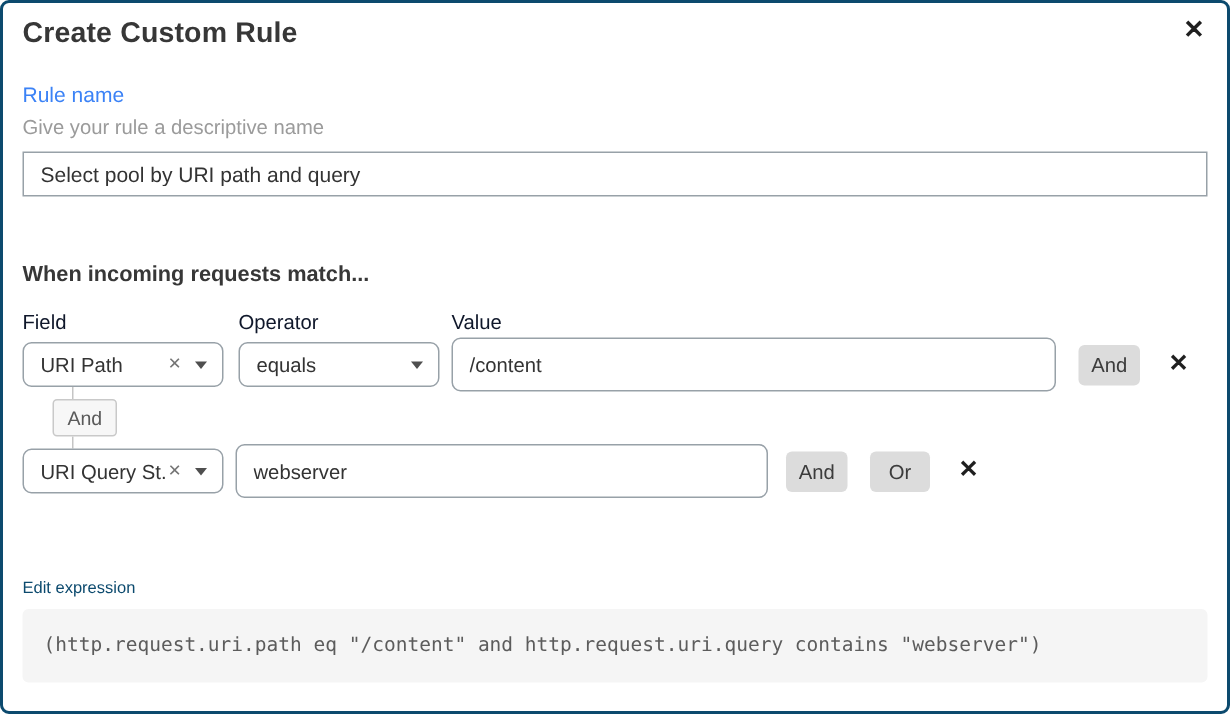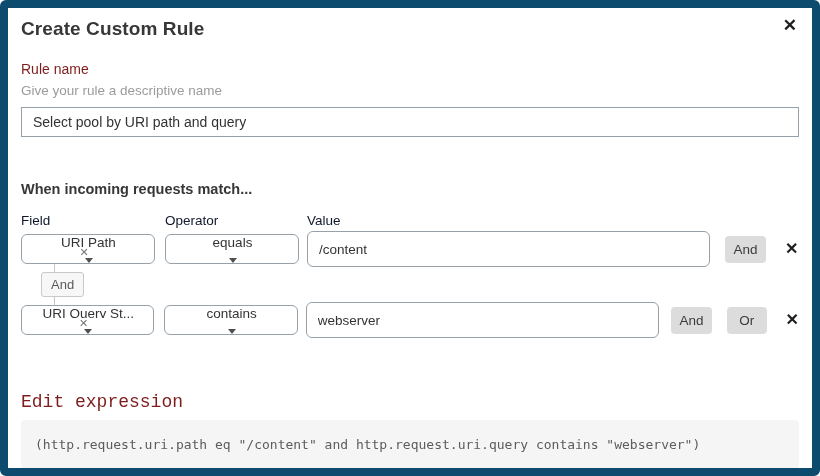--- a/index.html
+++ b/index.html
@@ -3,39 +3,39 @@
 <meta charset="utf-8">
 <style>
   * { margin:0; padding:0; box-sizing:border-box; }
   html,body { background:#fff; }
   body { font-family:"Liberation Sans", sans-serif; }
 
   .dialog {
     position:relative;
     width:820px; height:476px;
     background:#fff;
-    border:8px solid #0c4a6e;
+    border:2px solid #0c4a6e;
     border-radius:6px;
     padding:0 13px;
     overflow:hidden;
   }
 
   .dialog-title {
     margin-top:10px;
     font-size:19px; font-weight:bold; color:#373737;
     letter-spacing:.1px;
   }
   .close-btn {
     position:absolute; top:7px; right:13px;
     font-size:17px; font-weight:bold; color:#1f1f1f;
     cursor:pointer; line-height:1;
     padding:2px;
   }
 
-  .rule-label { margin-top:21px; font-size:14px; color:#7f1d1d; }
+  .rule-label { margin-top:21px; font-size:14px; color:#3b82f6; }
   .rule-helper { margin-top:6px; font-size:13.5px; color:#9b9b9b; }
   .rule-input {
     margin-top:9px;
     width:100%; height:30px;
     border:1px solid #98a1a8; border-radius:0;
     padding:0 11px;
     font-family:"Liberation Sans", sans-serif;
     font-size:14px; color:#333;
     outline:none;
   }
@@ -49,21 +49,21 @@
 
   .cond-row { display:flex; align-items:center; margin-top:6px; height:30px; }
   .cond-row.second { margin-top:0; }
 
   .select {
     width:134px; height:30px;
     border:1px solid #98a1a8; border-radius:6px;
     display:flex; align-items:center;
     padding:0 10px 0 11px;
     font-size:13.5px; color:#333;
-    background:#fff; cursor:pointer;flex-direction:column;
+    background:#fff; cursor:pointer;
   }
   .select .sel-txt { flex:1; white-space:nowrap; overflow:hidden; }
   .clear-x { color:#757575; font-size:11px; margin-right:9px; line-height:1; cursor:pointer; }
   .caret {
     width:0; height:0;
     border-left:4.5px solid transparent;
     border-right:4.5px solid transparent;
     border-top:5.5px solid #4f4f4f;
     flex:none;
   }
@@ -99,21 +99,21 @@
   .v-line { width:1px; height:8px; background:#c5c5c5; margin-left:13px; }
   .and-badge {
     display:inline-block;
     border:1px solid #c9c9c9; background:#f7f7f7;
     border-radius:3px; padding:4px 9px;
     font-size:13px; color:#5a5a5a;
   }
 
   .expr-head { display:flex; justify-content:space-between; align-items:baseline; margin-top:57px; }
   .expr-label { font-size:13.5px; color:#373737; }
-  .expr-link { font-size:18px; color:#7f1d1d; cursor:pointer;font-family:Liberation Mono, monospace; }
+  .expr-link { font-size:11px; color:#0c4a6e; cursor:pointer; }
   .expr-code {
     margin-top:8px;
     background:#f5f5f5; border-radius:4px;
     padding:17px 14px;
     font-family:"DejaVu Sans Mono", monospace;
     font-size:13px; color:#5c5c5c;
     white-space:nowrap; overflow:hidden;
   }
 </style>
 </head>
@@ -159,24 +159,20 @@
     <div class="v-line"></div>
   </div>
 
   
   <div class="cond-row second">
     <div class="select">
       <span class="sel-txt">URI Query St...</span>
       <span class="clear-x">✕</span>
       <span class="caret"></span>
     </div>
-    <div class="select op-select">
-      <span class="sel-txt">contains</span>
-      <span class="caret"></span>
-    </div>
     <input class="value-input value-w2" type="text" value="webserver" style="">
     <button class="conn-btn btn-and2">And</button>
     <button class="conn-btn btn-or2">Or</button>
     <span class="delete-x">✕</span>
   </div>
 
   
   <div class="expr-head">
     <div class="expr-link">Edit expression</div>
   </div>

